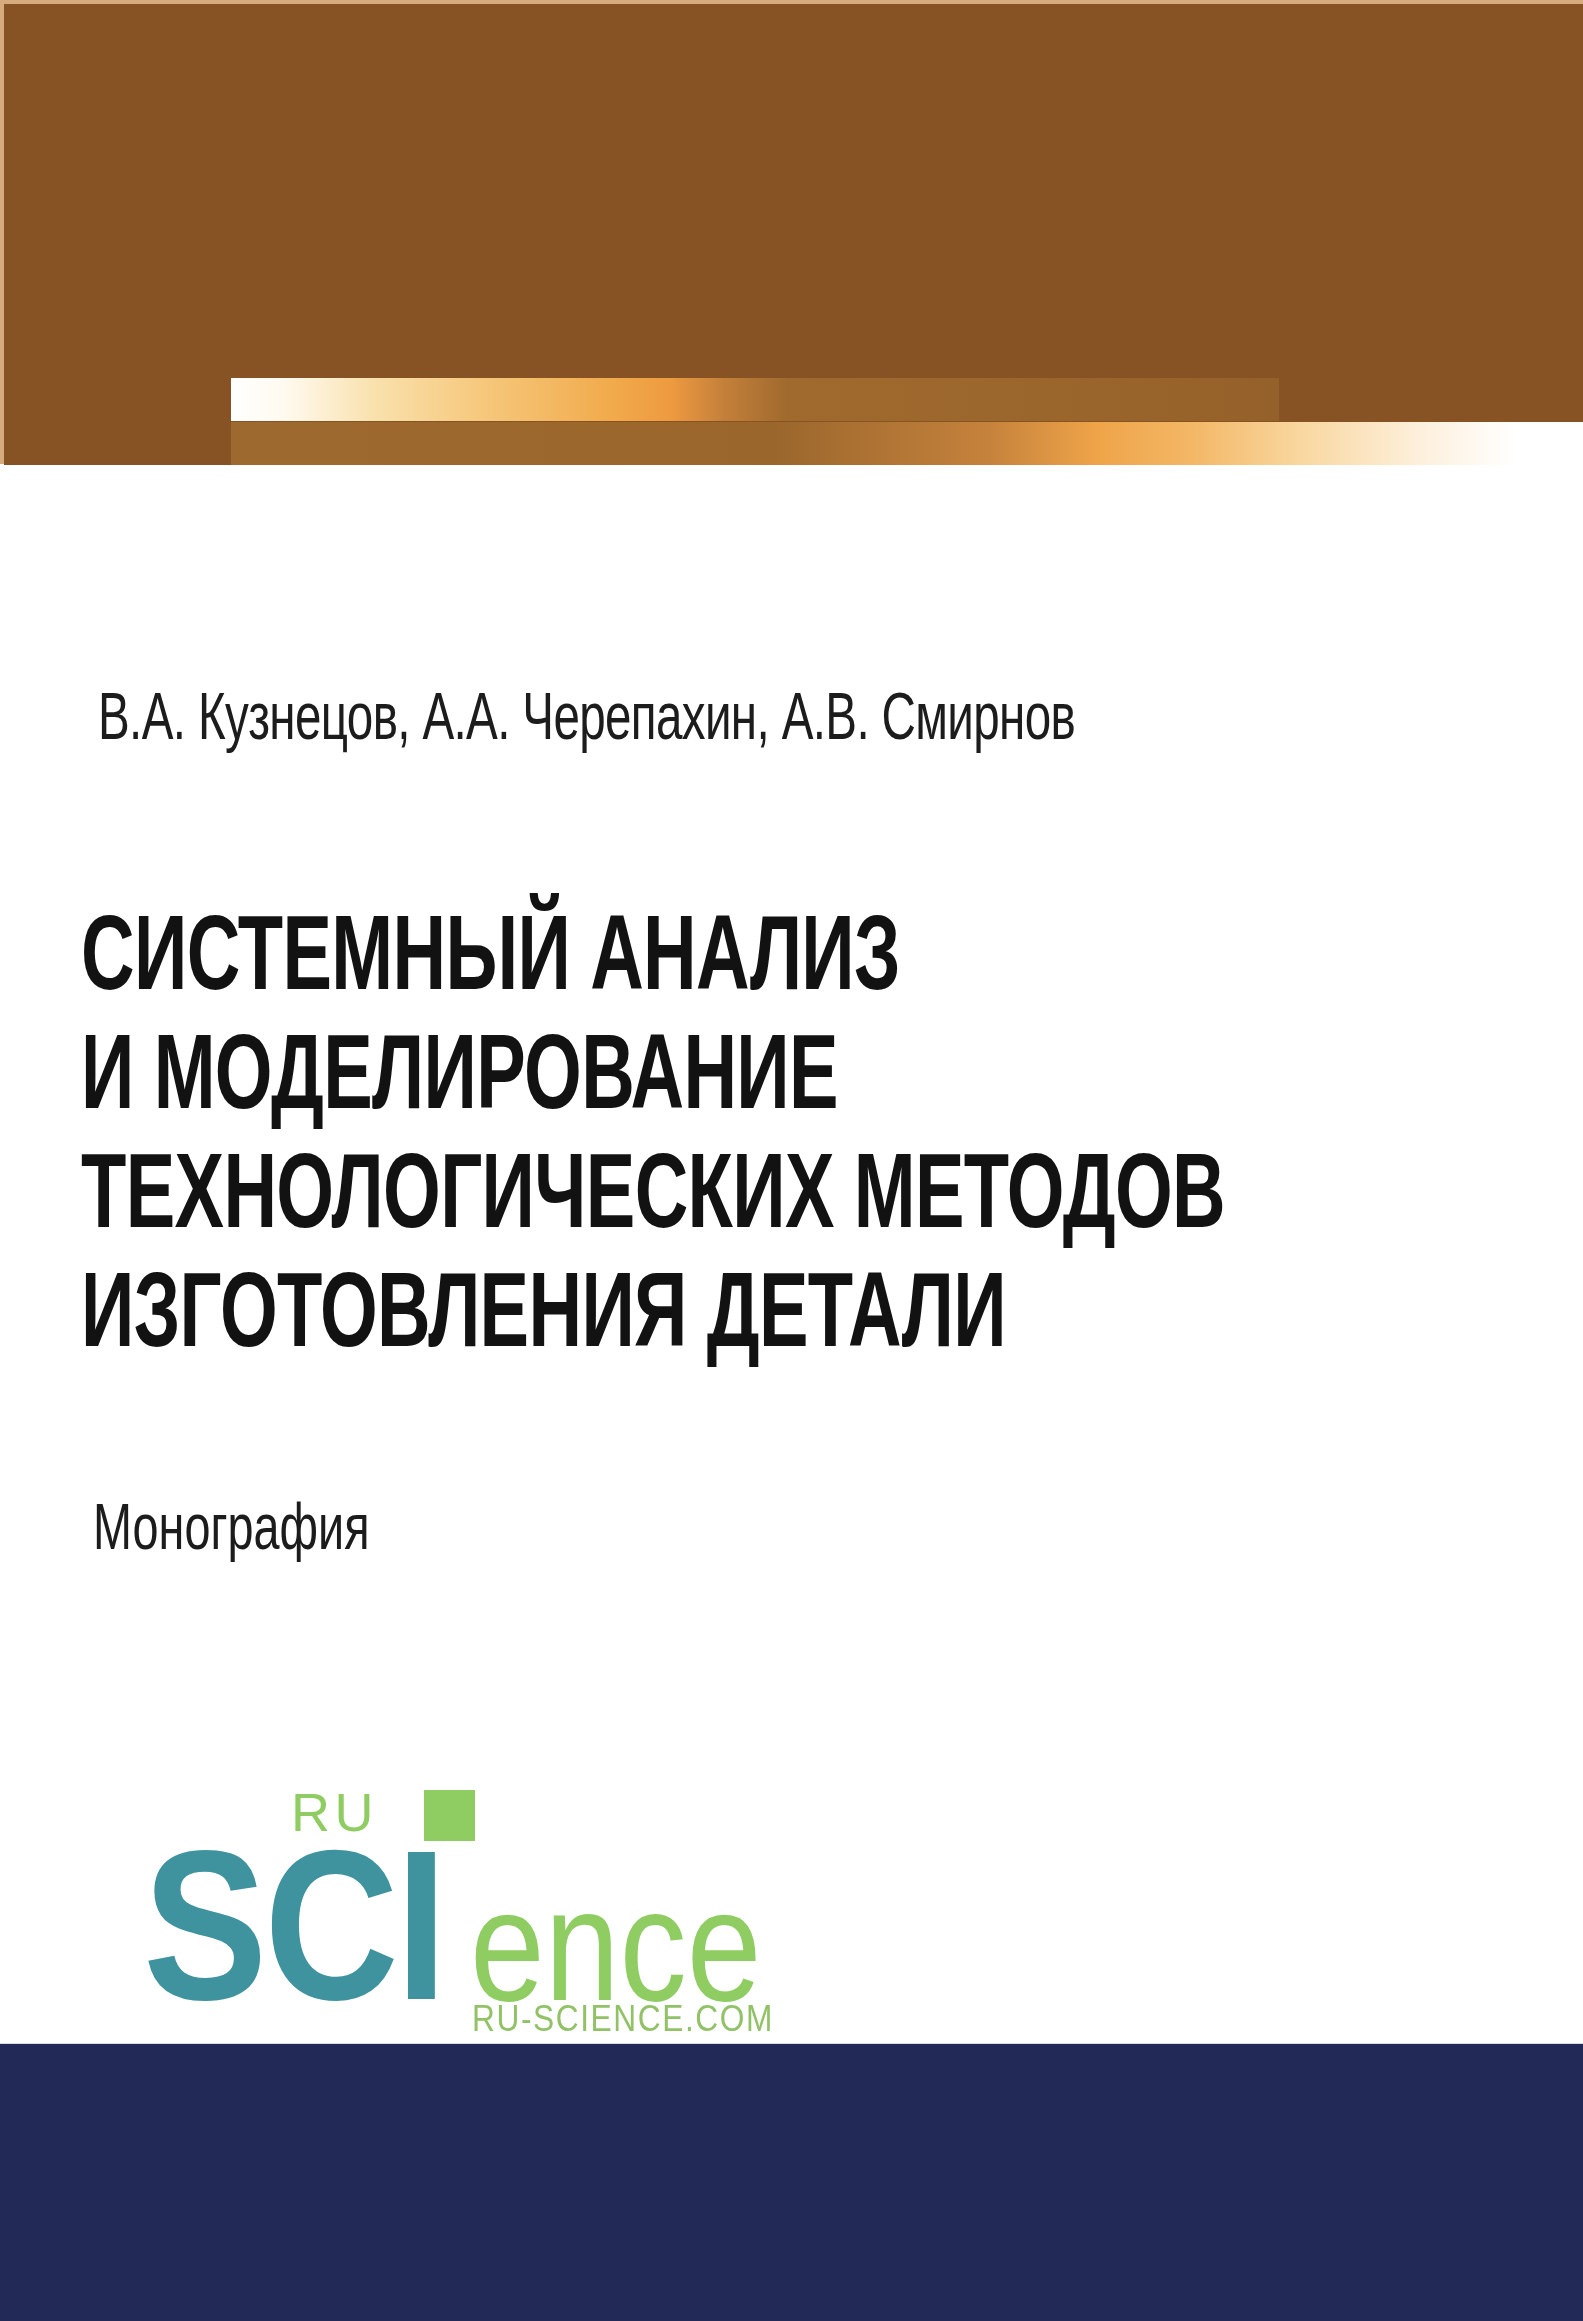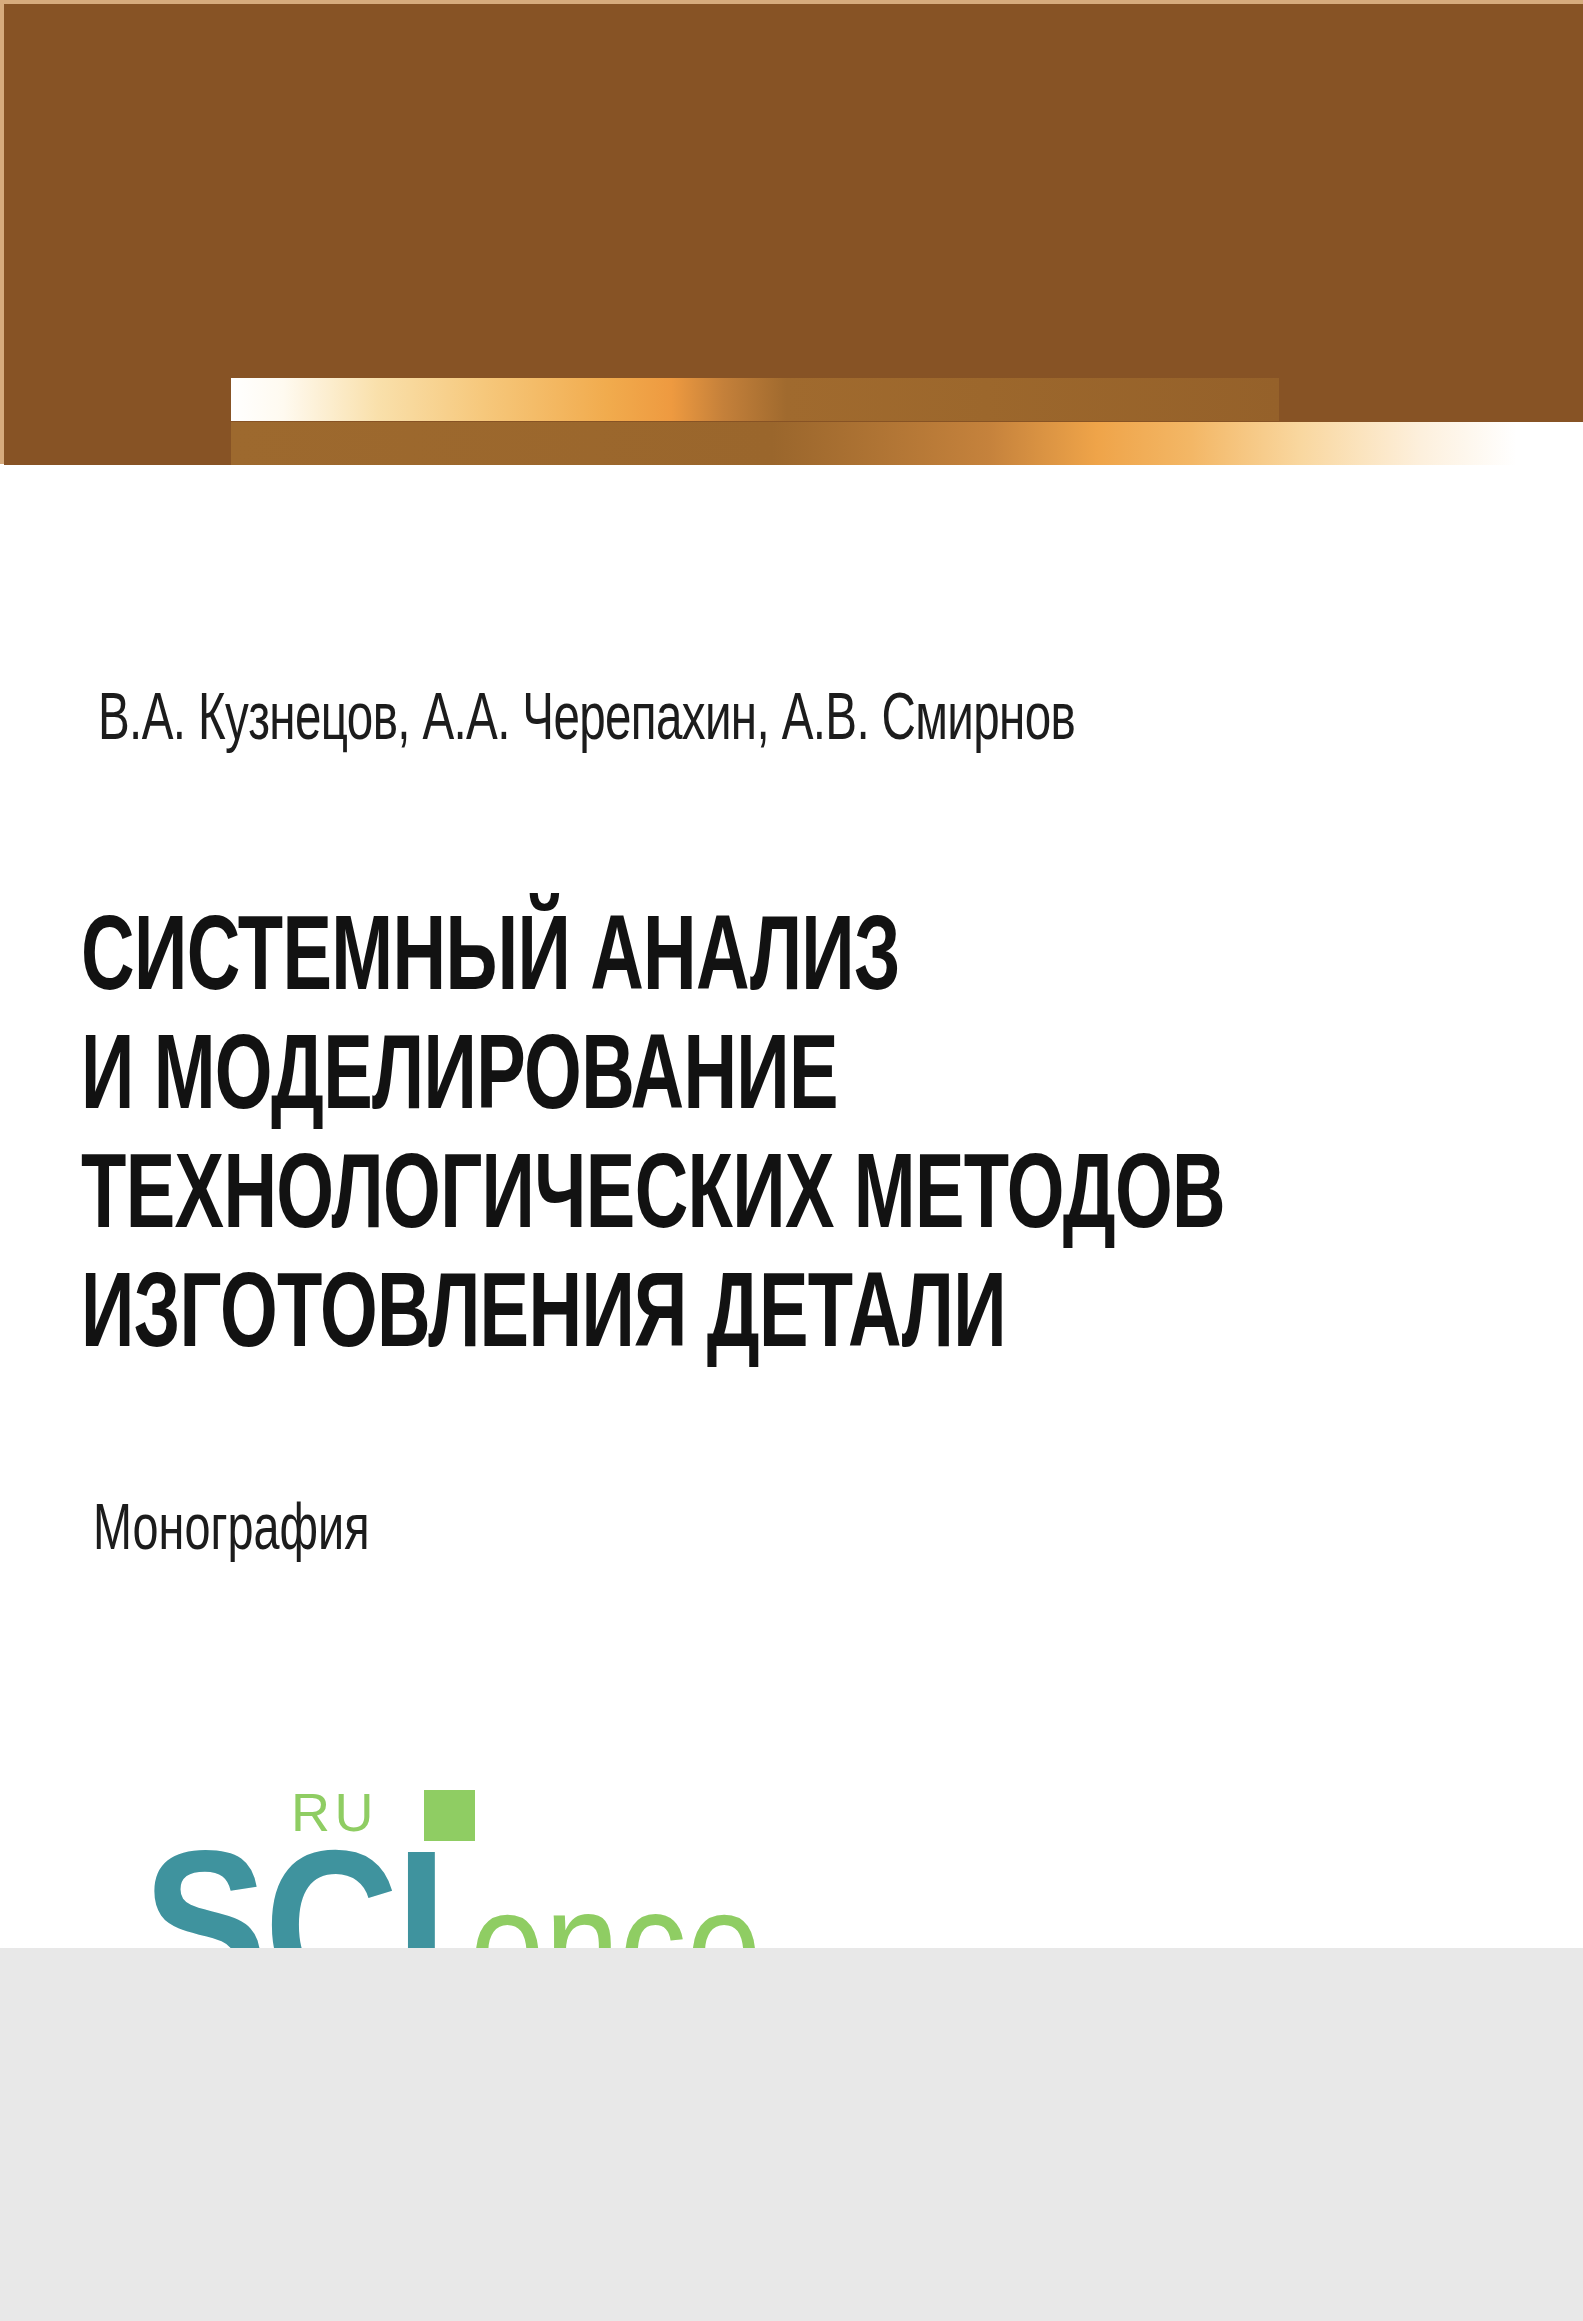--- a/index.html
+++ b/index.html
@@ -1,18 +1,18 @@
 <!DOCTYPE html>
 <html style="font-size:14.5px"><head>
 <meta charset="utf-8">
 <style>
   html,body{margin:0;padding:0;background:#e8e8e8;}
   .page{
     position:relative;
-    width:1584px;height:1948px;
+    width:1584px;height:2321px;
     background:#ffffff;
     overflow:hidden;
     font-family:"Liberation Sans", sans-serif;
   }
   .abs{position:absolute;}
 
   
   .top-strip{left:0;top:0;width:1584px;height:3.6px;}
   .left-strip{left:0;top:3.6px;width:3.6px;height:460px;}
   .brown-main{left:3.6px;top:3.6px;width:1580px;height:418px;}

